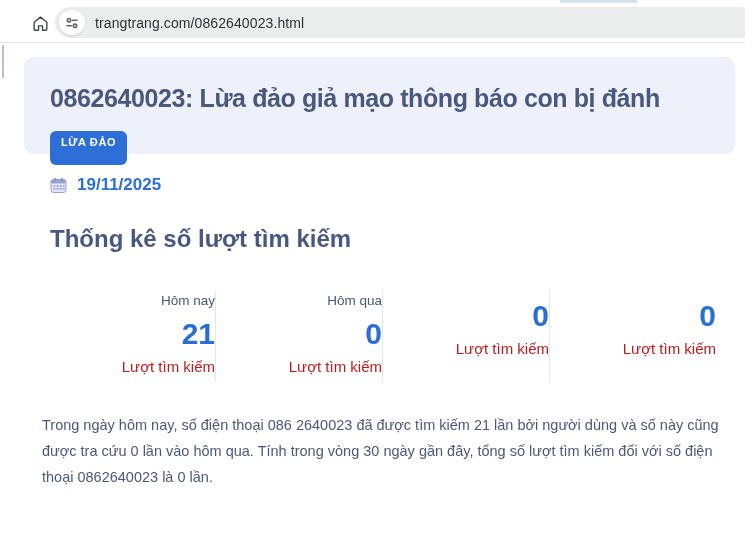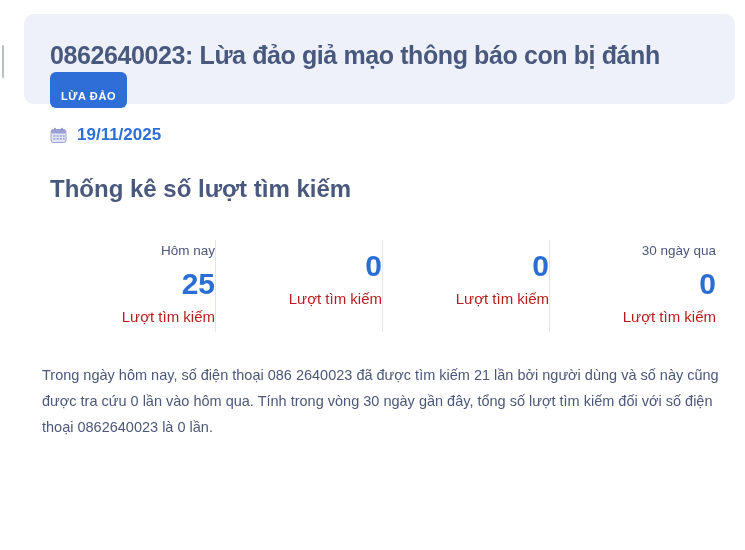--- a/index.html
+++ b/index.html
@@ -50,31 +50,31 @@
   .hero{
     margin:14px 10px 0 24px;
     width:711px;
     background:#eef0fa;
     border-radius:10px;
     padding:24px 26px 0 26px;
   }
   .hero h1{
     font-size:25px; line-height:34px; font-weight:700;
     color:#49587d; letter-spacing:-0.4px; white-space:nowrap;
-    margin-bottom:0;
+    margin-bottom:16px;
   }
   .hero .desc{
     font-size:14.5px; line-height:29px; color:#4f5c7e;
     margin-bottom:12px; max-width:665px;
   }
   .badge{
     display:inline-block;
     background:#2d6fd6; color:#ffffff;
     font-size:11px; font-weight:700; letter-spacing:0.6px;
-    padding:18px 11px; border-radius:6px;
+    padding:5px 11px; border-radius:6px;
     height:34px; line-height:13px;
     margin-bottom:-11px;
   }
   
   .meta-row{
     margin:20px 0 0 50px;
     display:flex; align-items:center; gap:10px;
     height:22px;
   }
   .meta-date{ font-size:17px; font-weight:700; color:#2c6fd6; }
@@ -103,20 +103,45 @@
     width:678px;
     font-size:14.5px; line-height:26px; color:#4c587a;
   }
   svg{ display:block; }
 </style>
 </head>
 <body>
 
 <div class="screen">
 
+  <div class="toolbar">
+    <div class="tab-edge"></div>
+
+    <div class="home-btn">
+      <span>
+        <svg width="19" height="19" viewBox="0 0 24 24" fill="none" stroke="#474b4f" stroke-width="1.8" stroke-linejoin="round" stroke-linecap="round">
+          <path d="M4 10.5 L12 4 L20 10.5 V19 a1.5 1.5 0 0 1 -1.5 1.5 h-4 v-5.5 h-5 v5.5 h-4 A1.5 1.5 0 0 1 4 19 Z"></path>
+        </svg>
+      </span>
+    </div>
+
+    <div class="omnibox">
+      <div class="site-chip">
+        <span>
+          <svg width="14" height="14" viewBox="0 0 14 14" fill="none" stroke="#5f6368" stroke-width="1.6" stroke-linecap="round">
+            <circle cx="4" cy="4.2" r="1.7" fill="none"></circle>
+            <line x1="7.5" y1="4.2" x2="12" y2="4.2"></line>
+            <line x1="2" y1="9.8" x2="6.5" y2="9.8"></line>
+            <circle cx="10" cy="9.8" r="1.7" fill="none"></circle>
+          </svg>
+        </span>
+      </div>
+      <span class="url-text">trangtrang.com/0862640023.html</span>
+    </div>
+  </div>
 
   <div class="panel-edge"></div>
 
   <div class="hero">
     <h1>0862640023: Lừa đảo giả mạo thông báo con bị đánh</h1>
     <span class="badge">LỪA ĐẢO</span>
   </div>
 
   <div class="meta-row">
     <span>
@@ -138,33 +163,33 @@
       </svg>
     </span>
     <span class="meta-date">19/11/2025</span>
   </div>
 
   <h2 class="section">Thống kê số lượt tìm kiếm</h2>
 
   <div class="stats">
     <div class="stat">
       <div class="label">Hôm nay</div>
-      <div class="value">25</div>
+      <div class="value">21</div>
+      <div class="sub">Lượt tìm kiếm</div>
+    </div>
+    <div class="stat">
+      <div class="label">Hôm qua</div>
+      <div class="value">0</div>
       <div class="sub">Lượt tìm kiếm</div>
     </div>
     <div class="stat">
       <div class="value">0</div>
       <div class="sub">Lượt tìm kiếm</div>
     </div>
     <div class="stat">
       <div class="value">0</div>
       <div class="sub">Lượt tìm kiếm</div>
     </div>
-    <div class="stat">
-      <div class="label">30 ngày qua</div>
-      <div class="value">0</div>
-      <div class="sub">Lượt tìm kiếm</div>
-    </div>
   </div>
 
   <p class="summary">Trong ngày hôm nay, số điện thoại 086 2640023 đã được tìm kiếm 21 lần bởi người dùng và số này cũng được tra cứu 0 lần vào hôm qua. Tính trong vòng 30 ngày gần đây, tổng số lượt tìm kiếm đối với số điện thoại 0862640023 là 0 lần.</p>
 
 </div>
 
 </body></html>

